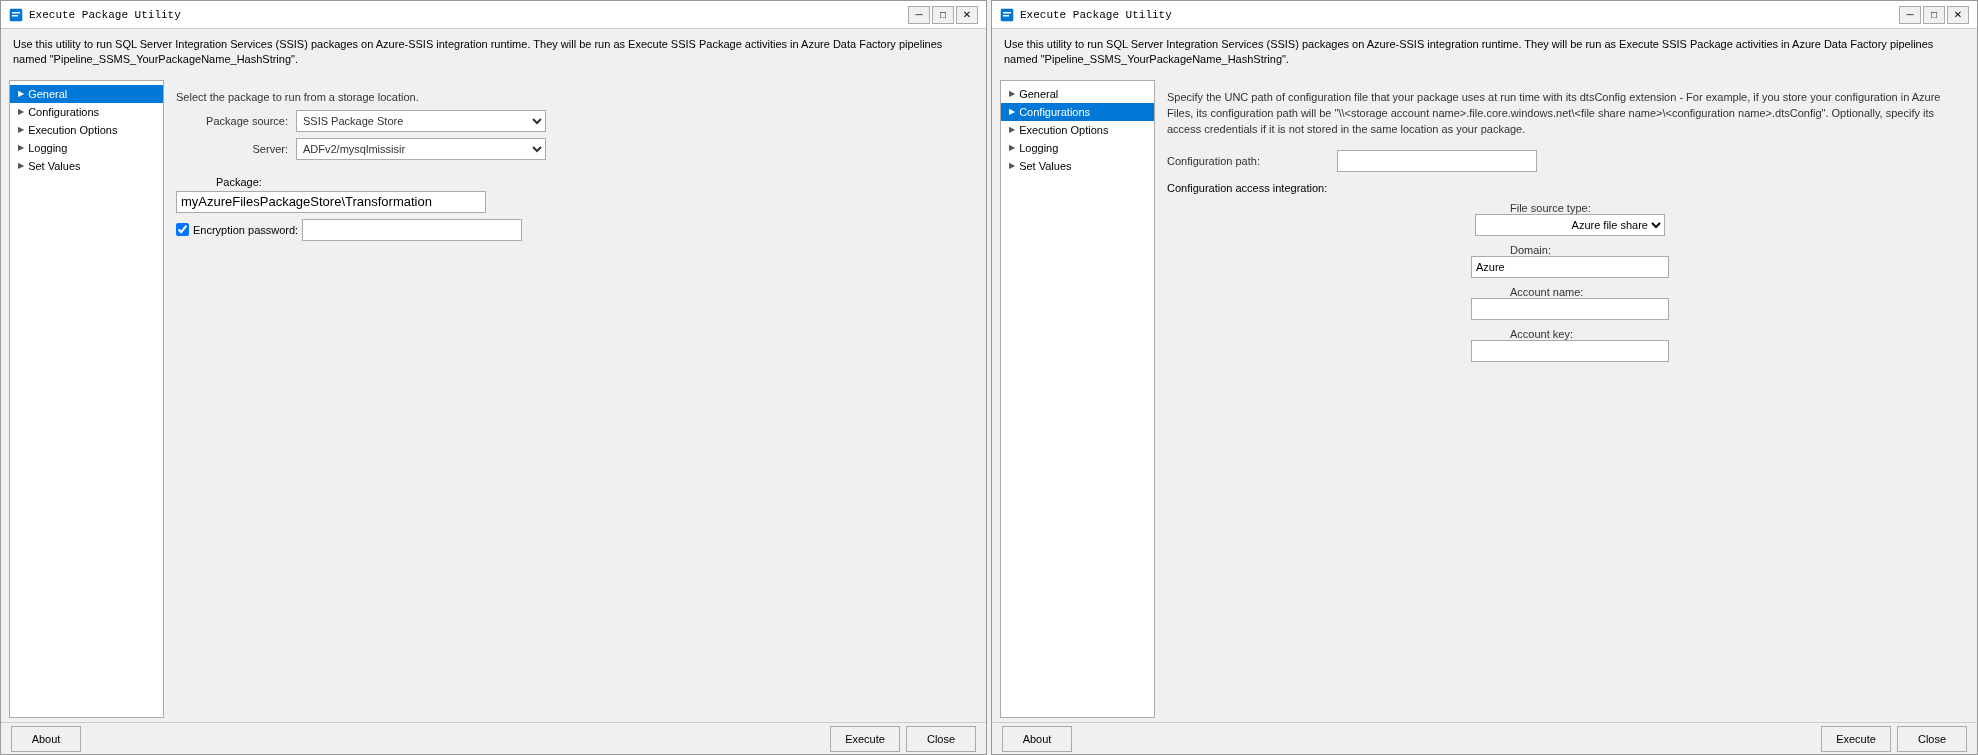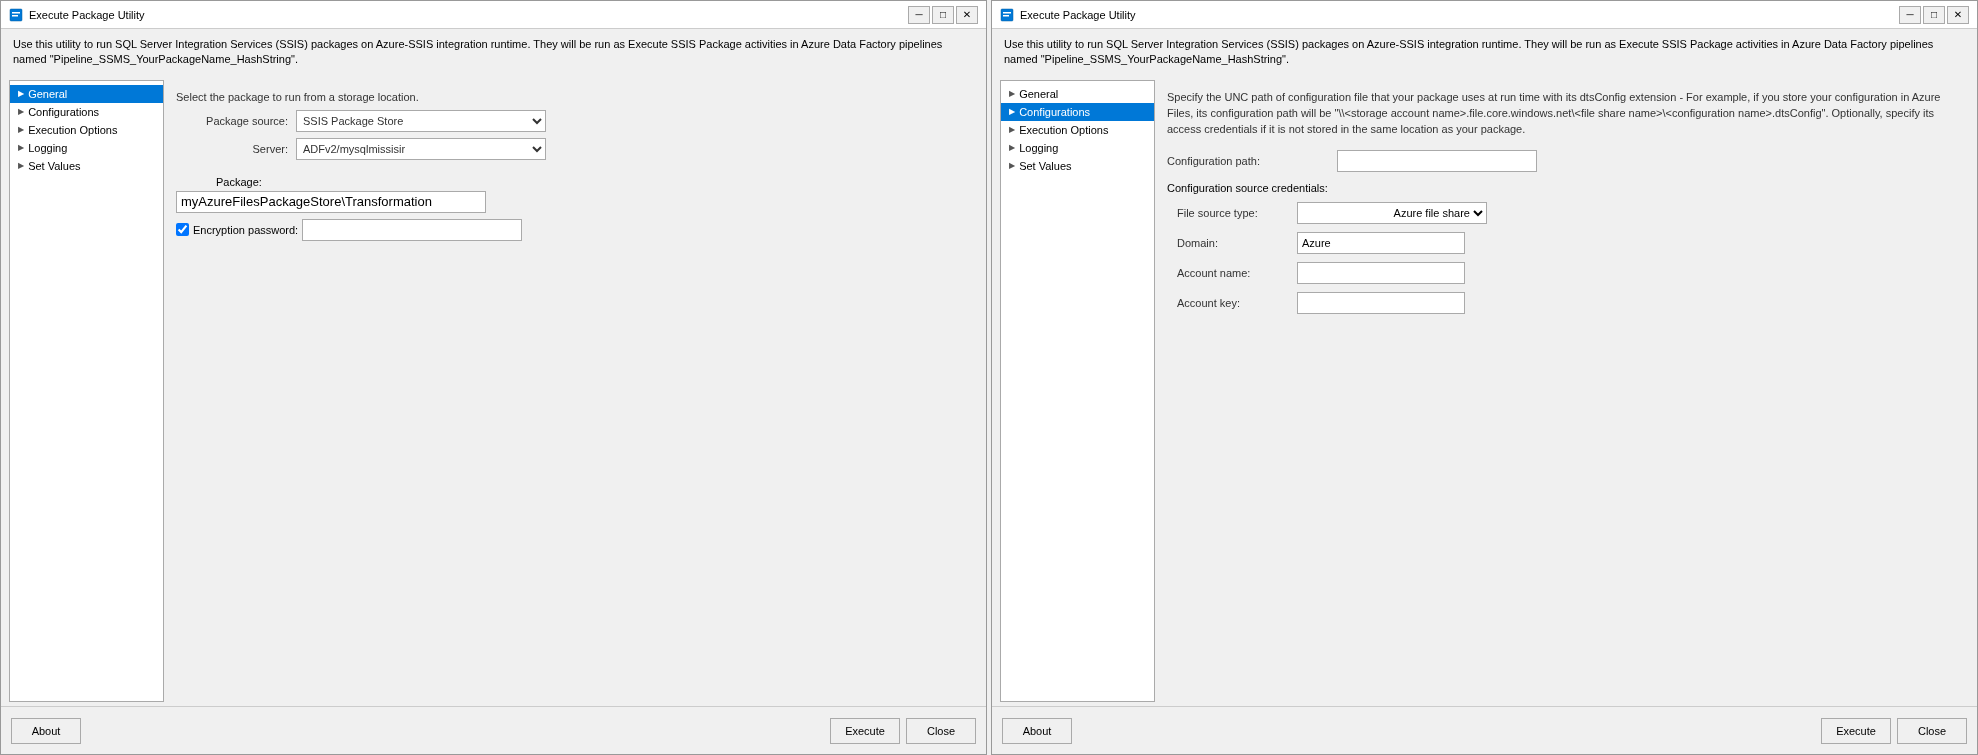--- a/index.html
+++ b/index.html
@@ -30,20 +30,21 @@
       align-items: center;
       justify-content: space-between;
       height: 28px;
     }
 
     .title-bar-left {
       display: flex;
       align-items: center;
       gap: 6px;
       font-size: 11px;
+      font-family: Liberation Mono, monospace;
     }
 
     .title-icon {
       width: 14px;
       height: 14px;
     }
 
     .title-controls {
       display: flex;
       gap: 2px;
@@ -191,21 +192,21 @@
       background: #fff;
     }
 
     .footer {
       display: flex;
       align-items: center;
       justify-content: space-between;
       padding: 6px 10px;
       border-top: 1px solid #ccc;
       background: #f0f0f0;
-      height: 48px;
+      height: 32px;
     }
 
     .footer-right {
       display: flex;
       gap: 6px;
     }
 
     .btn {
       height: 26px;
       min-width: 70px;
@@ -253,30 +254,31 @@
       font-size: 11px;
       font-weight: normal;
       margin-bottom: 8px;
     }
 
     .cred-row {
       display: flex;
       align-items: center;
       margin-bottom: 8px;
       padding-left: 10px;
+      flex-direction: column;
     }
 
     .cred-label {
       width: 120px;
       font-size: 11px;
       color: #333;
     }
 
     .cred-input {
-      width: 168px;
+      width: 198px;
       height: 22px;
       border: 1px solid #aaa;
       padding: 0 4px;
       font-size: 11px;
       background: #fff;
     }
 
     .cred-select {
       width: 190px;
       height: 22px;
@@ -424,21 +426,21 @@
       <div class="content-panel">
         <div class="content-hint">Specify the UNC path of configuration file that your package uses at run time with its dtsConfig extension - For example, if you store your configuration in Azure Files, its configuration path will be "\\&lt;storage account name&gt;.file.core.windows.net\&lt;file share name&gt;\&lt;configuration name&gt;.dtsConfig". Optionally, specify its access credentials if it is not stored in the same location as your package.</div>
 
         <div class="config-section">
           <div class="config-row">
             <label class="config-label">Configuration path:</label>
             <input class="config-input" type="text" style="">
           </div>
 
           <div class="credentials-group">
-            <div class="credentials-title">Configuration source credentials:</div>
+            <div class="credentials-title">Configuration access integration:</div>
 
             <div class="cred-row">
               <label class="cred-label">File source type:</label>
               <select class="cred-select">
                 <option>Azure file share</option>
               </select>
             </div>
 
             <div class="cred-row">
               <label class="cred-label">Domain:</label>

